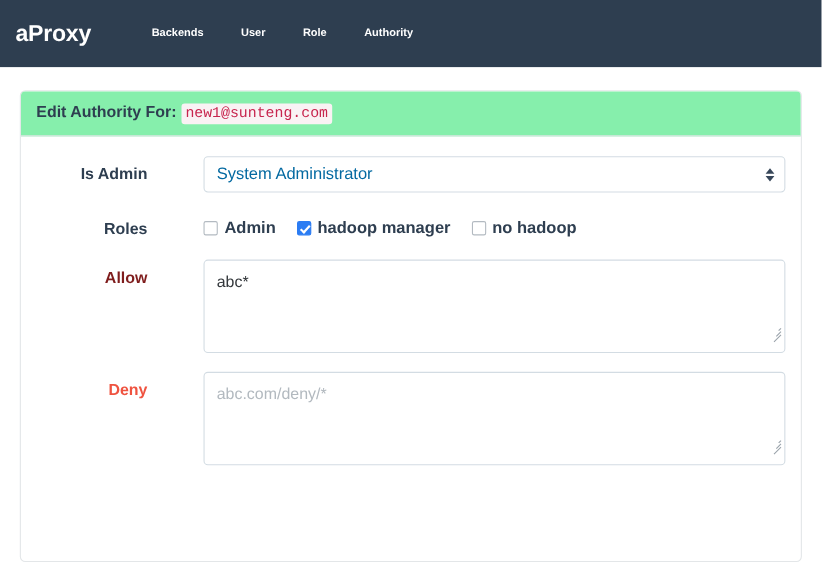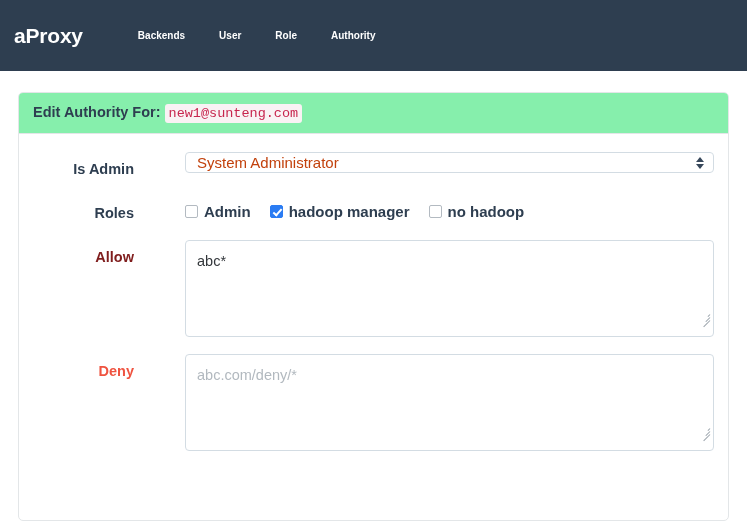--- a/index.html
+++ b/index.html
@@ -9,21 +9,21 @@
     width: 747px;
     height: 525px;
     overflow: hidden;
     background: #ffffff;
     font-family: "Liberation Sans", sans-serif;
     -webkit-font-smoothing: antialiased;
   }
 
   
   .navbar {
-    height: 71px;
+    height: 61px;
     background: #2e3e50;
     display: flex;
     align-items: center;
     padding: 0 0 0 14px;
   }
   .brand {
     color: #ffffff;
     font-size: 21px;
     font-weight: bold;
     letter-spacing: -0.2px;
@@ -99,29 +99,29 @@
     color: #2e3e50;
     line-height: 1.3;
   }
   .form-label.label-allow { color: #7f1d1d; }
   .form-label.label-deny  { color: #ef5340; }
   .form-control-wrap { flex: 1 1 auto; min-width: 0; }
 
   
   .select-box {
     width: 100%;
-    height: 21px;
+    height: 33px;
     border: 1px solid #d3dce3;
     border-radius: 4px;
     background: #ffffff;
     display: flex;
     align-items: center;
     padding: 0 28px 0 11px;
     font-size: 15px;
-    color: #c2410c;
+    color: #0369a1;
     position: relative;
     cursor: pointer;
   }
   .select-arrows {
     position: absolute;
     right: 9px;
     top: 50%;
     transform: translateY(-50%);
     display: flex;
     flex-direction: column;
@@ -175,21 +175,21 @@
     width: 3px;
     height: 7px;
     border: solid #ffffff;
     border-width: 0 2px 2px 0;
     transform: rotate(42deg);
   }
 
   
   .textarea-box {
     width: 100%;
-    height: 97px;
+    height: 85px;
     border: 1px solid #d3dce3;
     border-radius: 4px;
     background: #ffffff;
     padding: 10px 11px;
     font-size: 14.5px;
     font-family: "Liberation Sans", sans-serif;
     color: #33373b;
     position: relative;
     overflow: hidden;
     line-height: 1.4;

